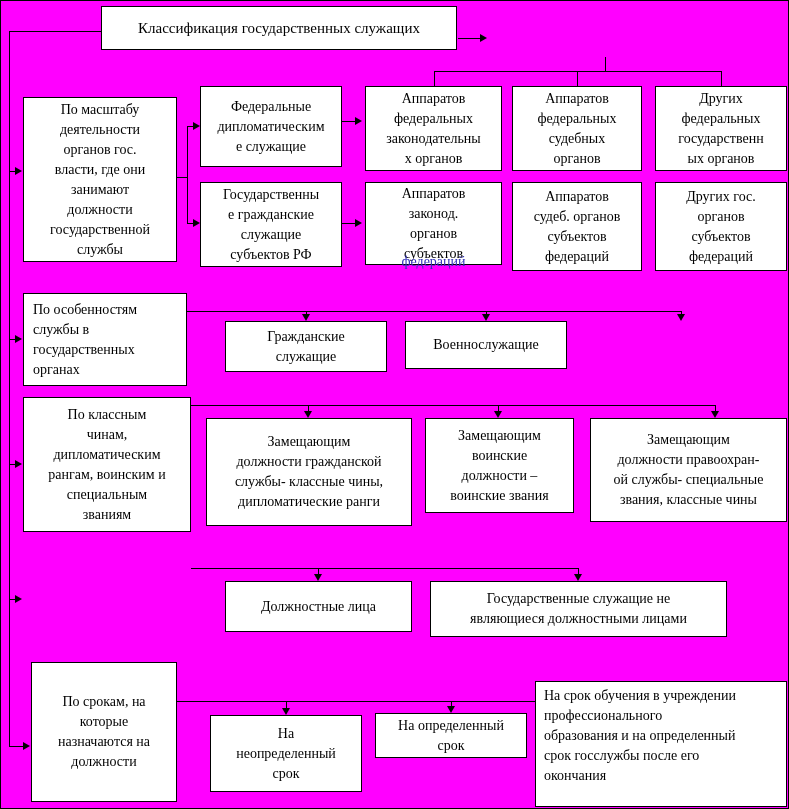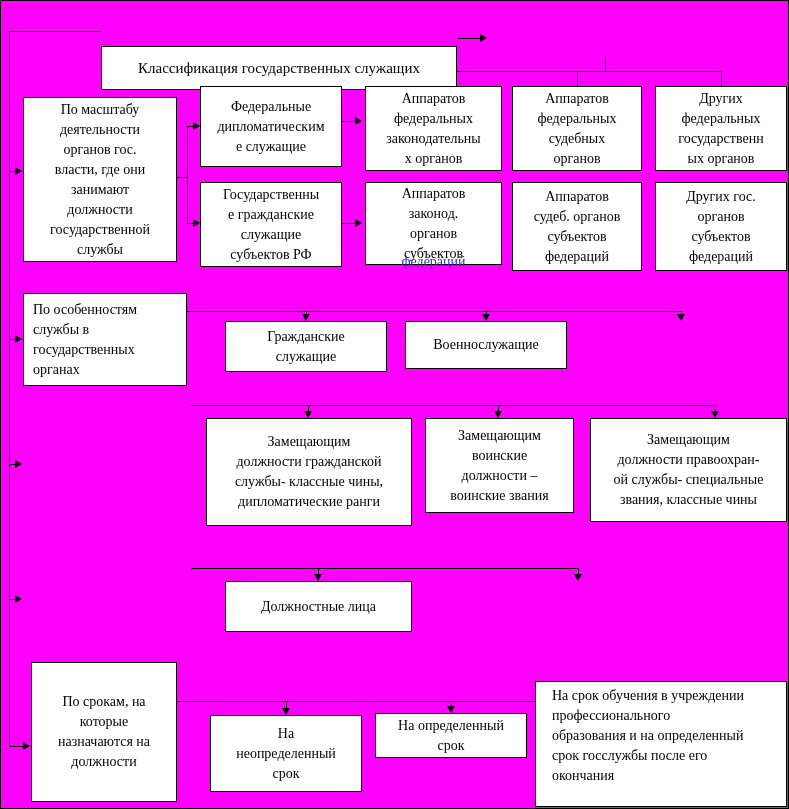--- a/index.html
+++ b/index.html
@@ -4,22 +4,22 @@
 <style>
   html,body{margin:0;padding:0;background:#fff;}
   body{font-family:"Liberation Serif", serif;}
   #canvas{position:relative;width:787px;height:807px;background:#ff00ff;border:1px solid #000;overflow:hidden;}
   .box{
     position:absolute;box-sizing:border-box;background:#fff;border:1px solid #000;color:#000;
     display:flex;align-items:center;justify-content:center;text-align:center;
     white-space:pre-line;font-size:14px;line-height:20px;z-index:2;padding:2px 3px;
   }
   .box.left{justify-content:flex-start;text-align:left;padding-left:9px;}
-  .box.top-left{align-items:flex-start;justify-content:flex-start;text-align:left;padding:4px 16px;}
-  .box.title{font-size:15px;margin-top:40px;}
+  .box.top-left{align-items:flex-start;justify-content:flex-start;text-align:left;padding:4px 8px;}
+  .box.title{font-size:15px;}
   .hl,.vl{position:absolute;background:#000;z-index:1;}
   .hl{height:1px;}
   .vl{width:1px;}
   .ar{position:absolute;width:0;height:0;z-index:1;}
   .ar-r{border-top:4px solid transparent;border-bottom:4px solid transparent;border-left:7px solid #000;}
   .ar-d{border-left:4px solid transparent;border-right:4px solid transparent;border-top:7px solid #000;}
   .overflow-word{position:absolute;z-index:3;color:#3333bb;font-size:14px;line-height:18px;text-align:center;white-space:nowrap;}
 </style>
 </head>
 <body>
@@ -134,34 +134,42 @@
 федераций</div>
 
   <div class="box left" style="left:22px;top:292px;width:164px;height:93px">По особенностям
 службы в
 государственных
 органах</div>
   <div class="box" style="left:224px;top:320px;width:162px;height:51px">Гражданские
 служащие</div>
   <div class="box" style="left:404px;top:320px;width:162px;height:48px">Военнослужащие</div>
 
+  <div class="box" style="left:22px;top:396px;width:168px;height:135px">По классным
+чинам,
+дипломатическим
+рангам, воинским и
+специальным
+званиям</div>
   <div class="box" style="left:205px;top:417px;width:206px;height:108px">Замещающим
 должности гражданской
 службы- классные чины,
 дипломатические ранги</div>
   <div class="box" style="left:424px;top:417px;width:149px;height:95px">Замещающим
 воинские
 должности –
 воинские звания</div>
   <div class="box" style="left:589px;top:417px;width:197px;height:104px">Замещающим
 должности правоохран-
 ой службы- специальные
 звания, классные чины</div>
 
   <div class="box" style="left:224px;top:580px;width:187px;height:51px">Должностные лица</div>
+  <div class="box" style="left:429px;top:580px;width:297px;height:56px">Государственные служащие не
+являющиеся должностными лицами</div>
 
   <div class="box" style="left:30px;top:661px;width:146px;height:140px">По срокам, на
 которые
 назначаются на
 должности</div>
   <div class="box" style="left:209px;top:714px;width:152px;height:77px">На
 неопределенный
 срок</div>
   <div class="box" style="left:374px;top:712px;width:152px;height:45px">На определенный
 срок</div>

